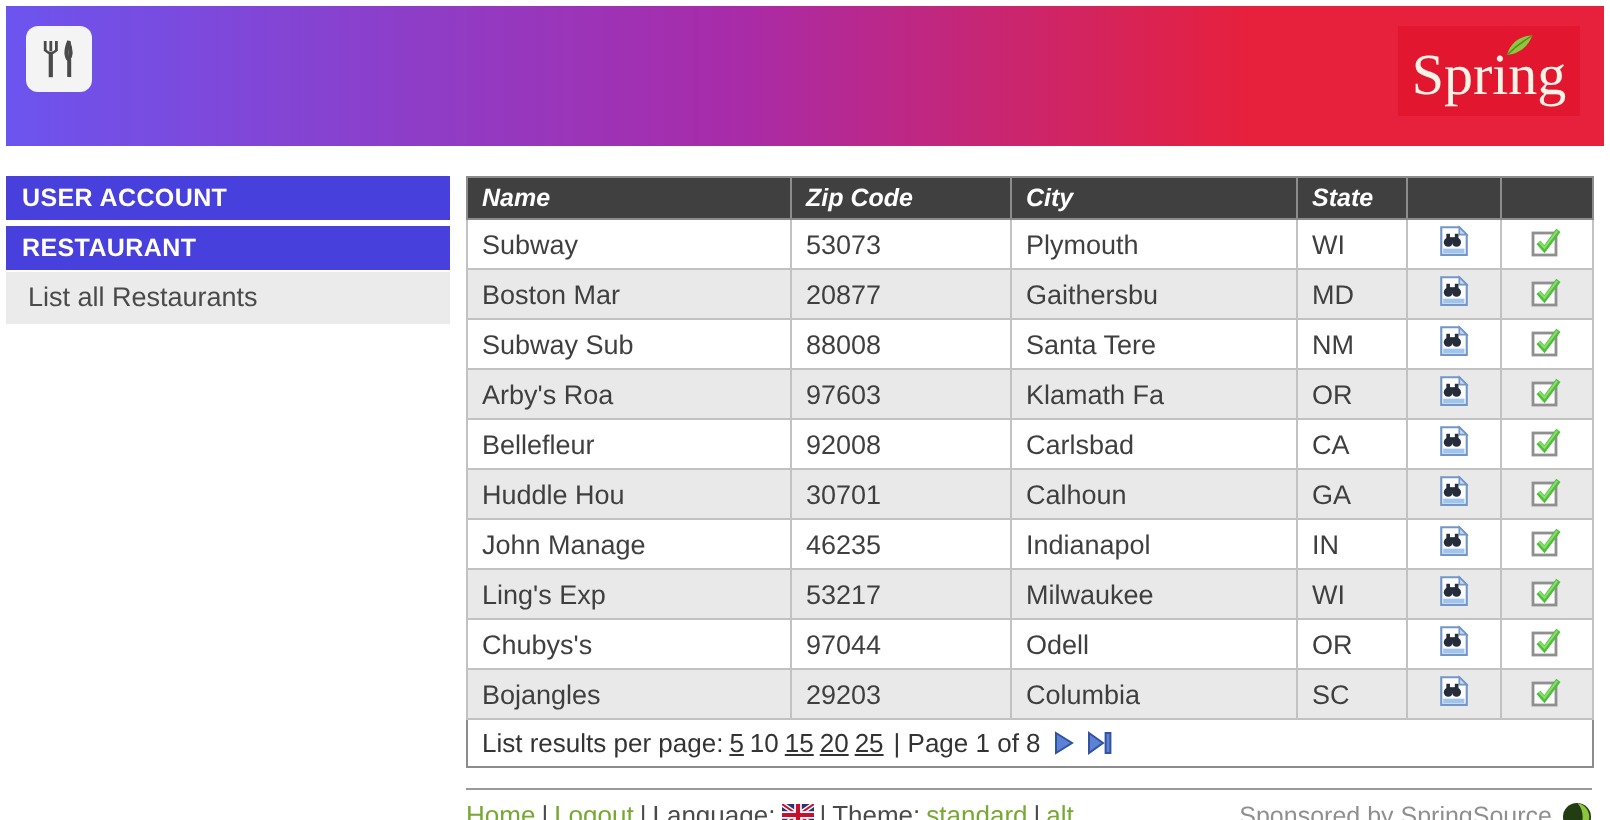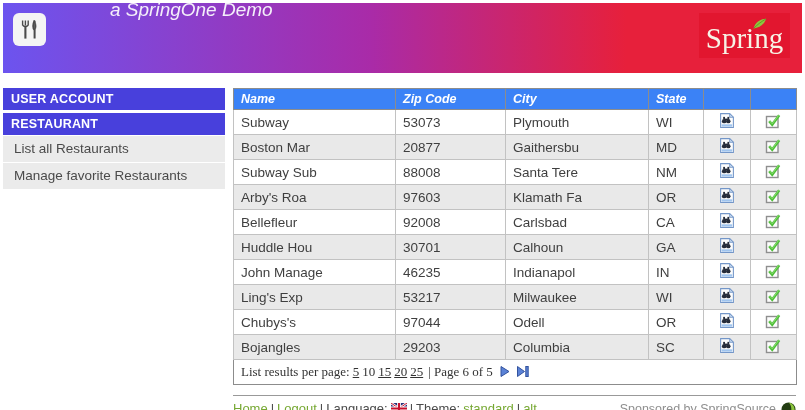--- a/index.html
+++ b/index.html
@@ -29,29 +29,29 @@
   .sidebar { width:222px; flex:none; }
   .side-section + .side-section { margin-top:3px;border-radius:18px; }
   .side-header { background:#4840DC; color:#fff; font-weight:bold; font-size:12.5px;
     padding:4px 8px; letter-spacing:.2px; }
   .side-item { background:#EBEBEB; color:#4A4A4A; font-size:13.5px;
     padding:5px 8px 6px 11px; margin-top:1px; cursor:pointer; }
 
   
   .main { margin-left:8px; }
   table { border-collapse:collapse; table-layout:fixed; width:563px; }
-  th { background:#3b82f6; color:#fff; font-style:italic; font-weight:bold; font-size:12.5px;
+  th { background:#404040; color:#fff; font-style:italic; font-weight:bold; font-size:12.5px;
     text-align:left; padding:3px 7px; border:1px solid #8C8C8C; height:21px; }
   tbody td { border:1px solid #C2C2C2; padding:4px 7px; font-size:13.5px; color:#3F3F3F; height:23px; overflow:hidden; white-space:nowrap; }
   tbody tr:nth-child(odd)  td { background:#FFFFFF; }
   tbody tr:nth-child(even) td { background:#E9E9E9; }
   .icon-cell { text-align:center !important; padding:2px !important; }
   .icon-link { display:inline-block; cursor:pointer; line-height:0; }
   tfoot td { border:1px solid #8C8C8C; background:#fff; font-size:13px; color:#333; padding:4px 7px; height:22px; }
-  .pg-cell span, .pg-cell a { margin-right:3px;font-family:Liberation Serif, serif; }
+  .pg-cell span, .pg-cell a { margin-right:3px; }
   .pg-link { color:#333; text-decoration:underline; cursor:pointer; }
   .pg-num { color:#333; }
   .pg-status { margin-left:2px; }
   .pg-arrow { display:inline-block; vertical-align:-2px; margin-left:2px; cursor:pointer; line-height:0; }
 
   
   .footer { margin-left:230px; width:563px; margin-top:10px; border-top:1px solid #999;
     padding-top:5px; display:flex; justify-content:space-between; align-items:center;
     font-size:13px; color:#4A4A4A; }
   .f-left a, .f-left span { margin-right:3px; }
@@ -70,21 +70,20 @@
         <path d="M4.6 2.5 v5" stroke-width="1.4"></path>
         <path d="M7.4 2.5 v5" stroke-width="1.4"></path>
         <path d="M10.2 2.5 v5" stroke-width="1.4"></path>
         <path d="M4.6 7.2 q2.8 2.6 5.6 0" stroke-width="1.3"></path>
         <path d="M7.4 8.6 v12" stroke-width="2.1"></path>
         <path d="M16.6 2.5 c-2 4.8 -2 7.5 0 9.6 v8.4" stroke-width="2"></path>
         <path d="M16.6 2.5 c1.9 4.8 1.9 7.5 0 9.6 Z" fill="#4A4A4A" stroke-width="0.8"></path>
       </svg>
     </div>
     <div class="titles">
-      <div class="subtitle">a SpringOne Demo</div>
     </div>
     <div class="spring-logo">
       <span class="spring-text">Spring</span>
       <span class="spring-leaf">
         <svg width="15" height="11" viewBox="0 0 15 11">
           <path d="M1.5 10.5 C3.5 3.5 9 0.8 14.2 0.8 C12 6.5 7.5 9.8 1.5 10.5" fill="#8DC63F"></path>
           <path d="M1.5 10.5 C5.5 6.5 9.5 3.5 14.2 0.8" stroke="#5A8F1E" stroke-width="0.8" fill="none"></path>
         </svg>
       </span>
     </div>
@@ -92,21 +91,20 @@
 
   <div class="content">
 
     <div class="sidebar">
       <div class="side-section">
         <div class="side-header">USER ACCOUNT</div>
       </div>
       <div class="side-section">
         <div class="side-header">RESTAURANT</div>
         <div class="side-item">List all Restaurants</div>
-        <div class="side-item">Manage favorite Restaurants</div>
       </div>
     </div>
 
     <div class="main">
       <table>
         <colgroup>
           <col style="width:162px">
             <col style="width:110px">
             <col style="width:143px">
           <col style="width:55px">
@@ -422,21 +420,21 @@
                     <path d="M4.6 8 L7.2 10.8 L13.6 2.4" stroke="#8ADE70" stroke-width="1" fill="none"></path>
                   </svg>
                 </a>
               </td>
             </tr>
 
         </tbody>
         <tfoot>
           <tr>
             <td colspan="6" class="pg-cell">
-              <span>List results per page:</span><a class="pg-link">5</a><span class="pg-num">10</span><a class="pg-link">15</a><a class="pg-link">20</a><a class="pg-link">25</a><span class="pg-status">| Page 6 of 5</span><span class="pg-arrow"><svg width="13" height="13" viewBox="0 0 13 13">
+              <span>List results per page:</span><a class="pg-link">5</a><span class="pg-num">10</span><a class="pg-link">15</a><a class="pg-link">20</a><a class="pg-link">25</a><span class="pg-status">| Page 1 of 8</span><span class="pg-arrow"><svg width="13" height="13" viewBox="0 0 13 13">
                     <path d="M3 1.5 L11 6.5 L3 11.5 Z" fill="#5B82D6" stroke="#33539E"></path>
                   </svg></span><span class="pg-arrow"><svg width="14" height="13" viewBox="0 0 14 13">
                     <path d="M1.5 1.5 L8.5 6.5 L1.5 11.5 Z" fill="#5B82D6" stroke="#33539E"></path>
                     <rect x="9.8" y="1.5" width="2.4" height="10" fill="#5B82D6" stroke="#33539E"></rect>
                   </svg></span>
             </td>
           </tr>
         </tfoot>
       </table>
     </div>

